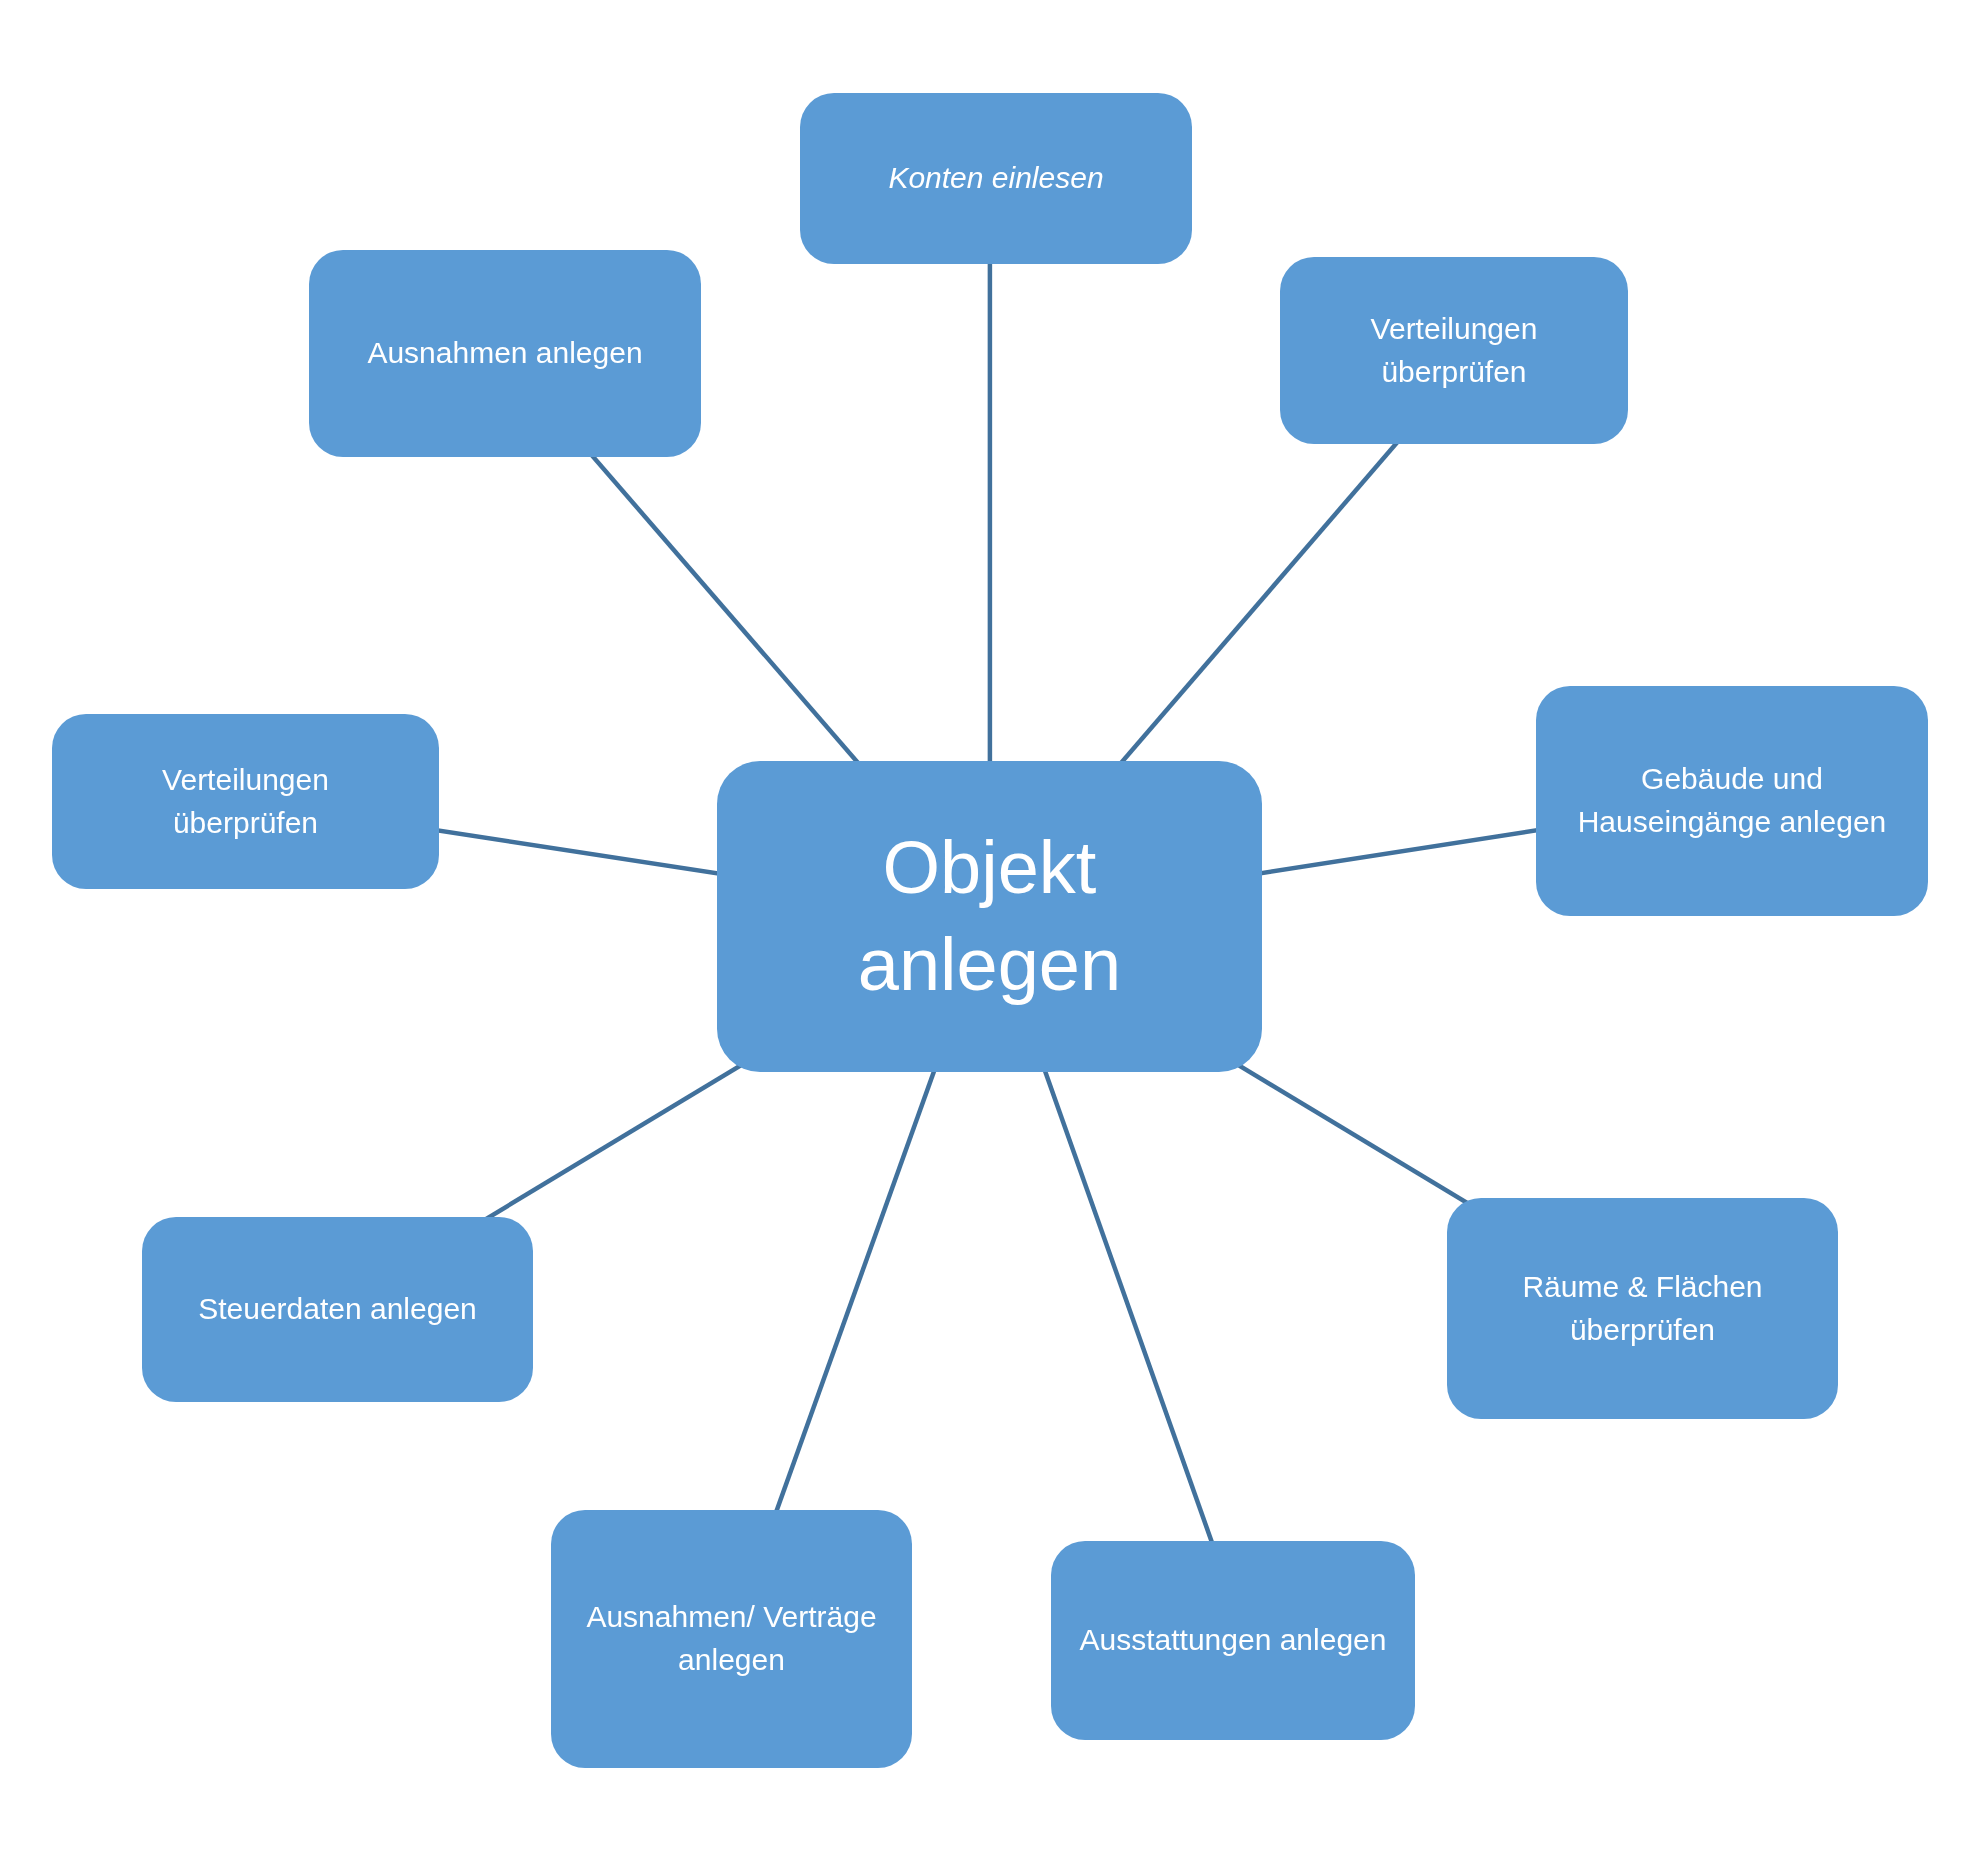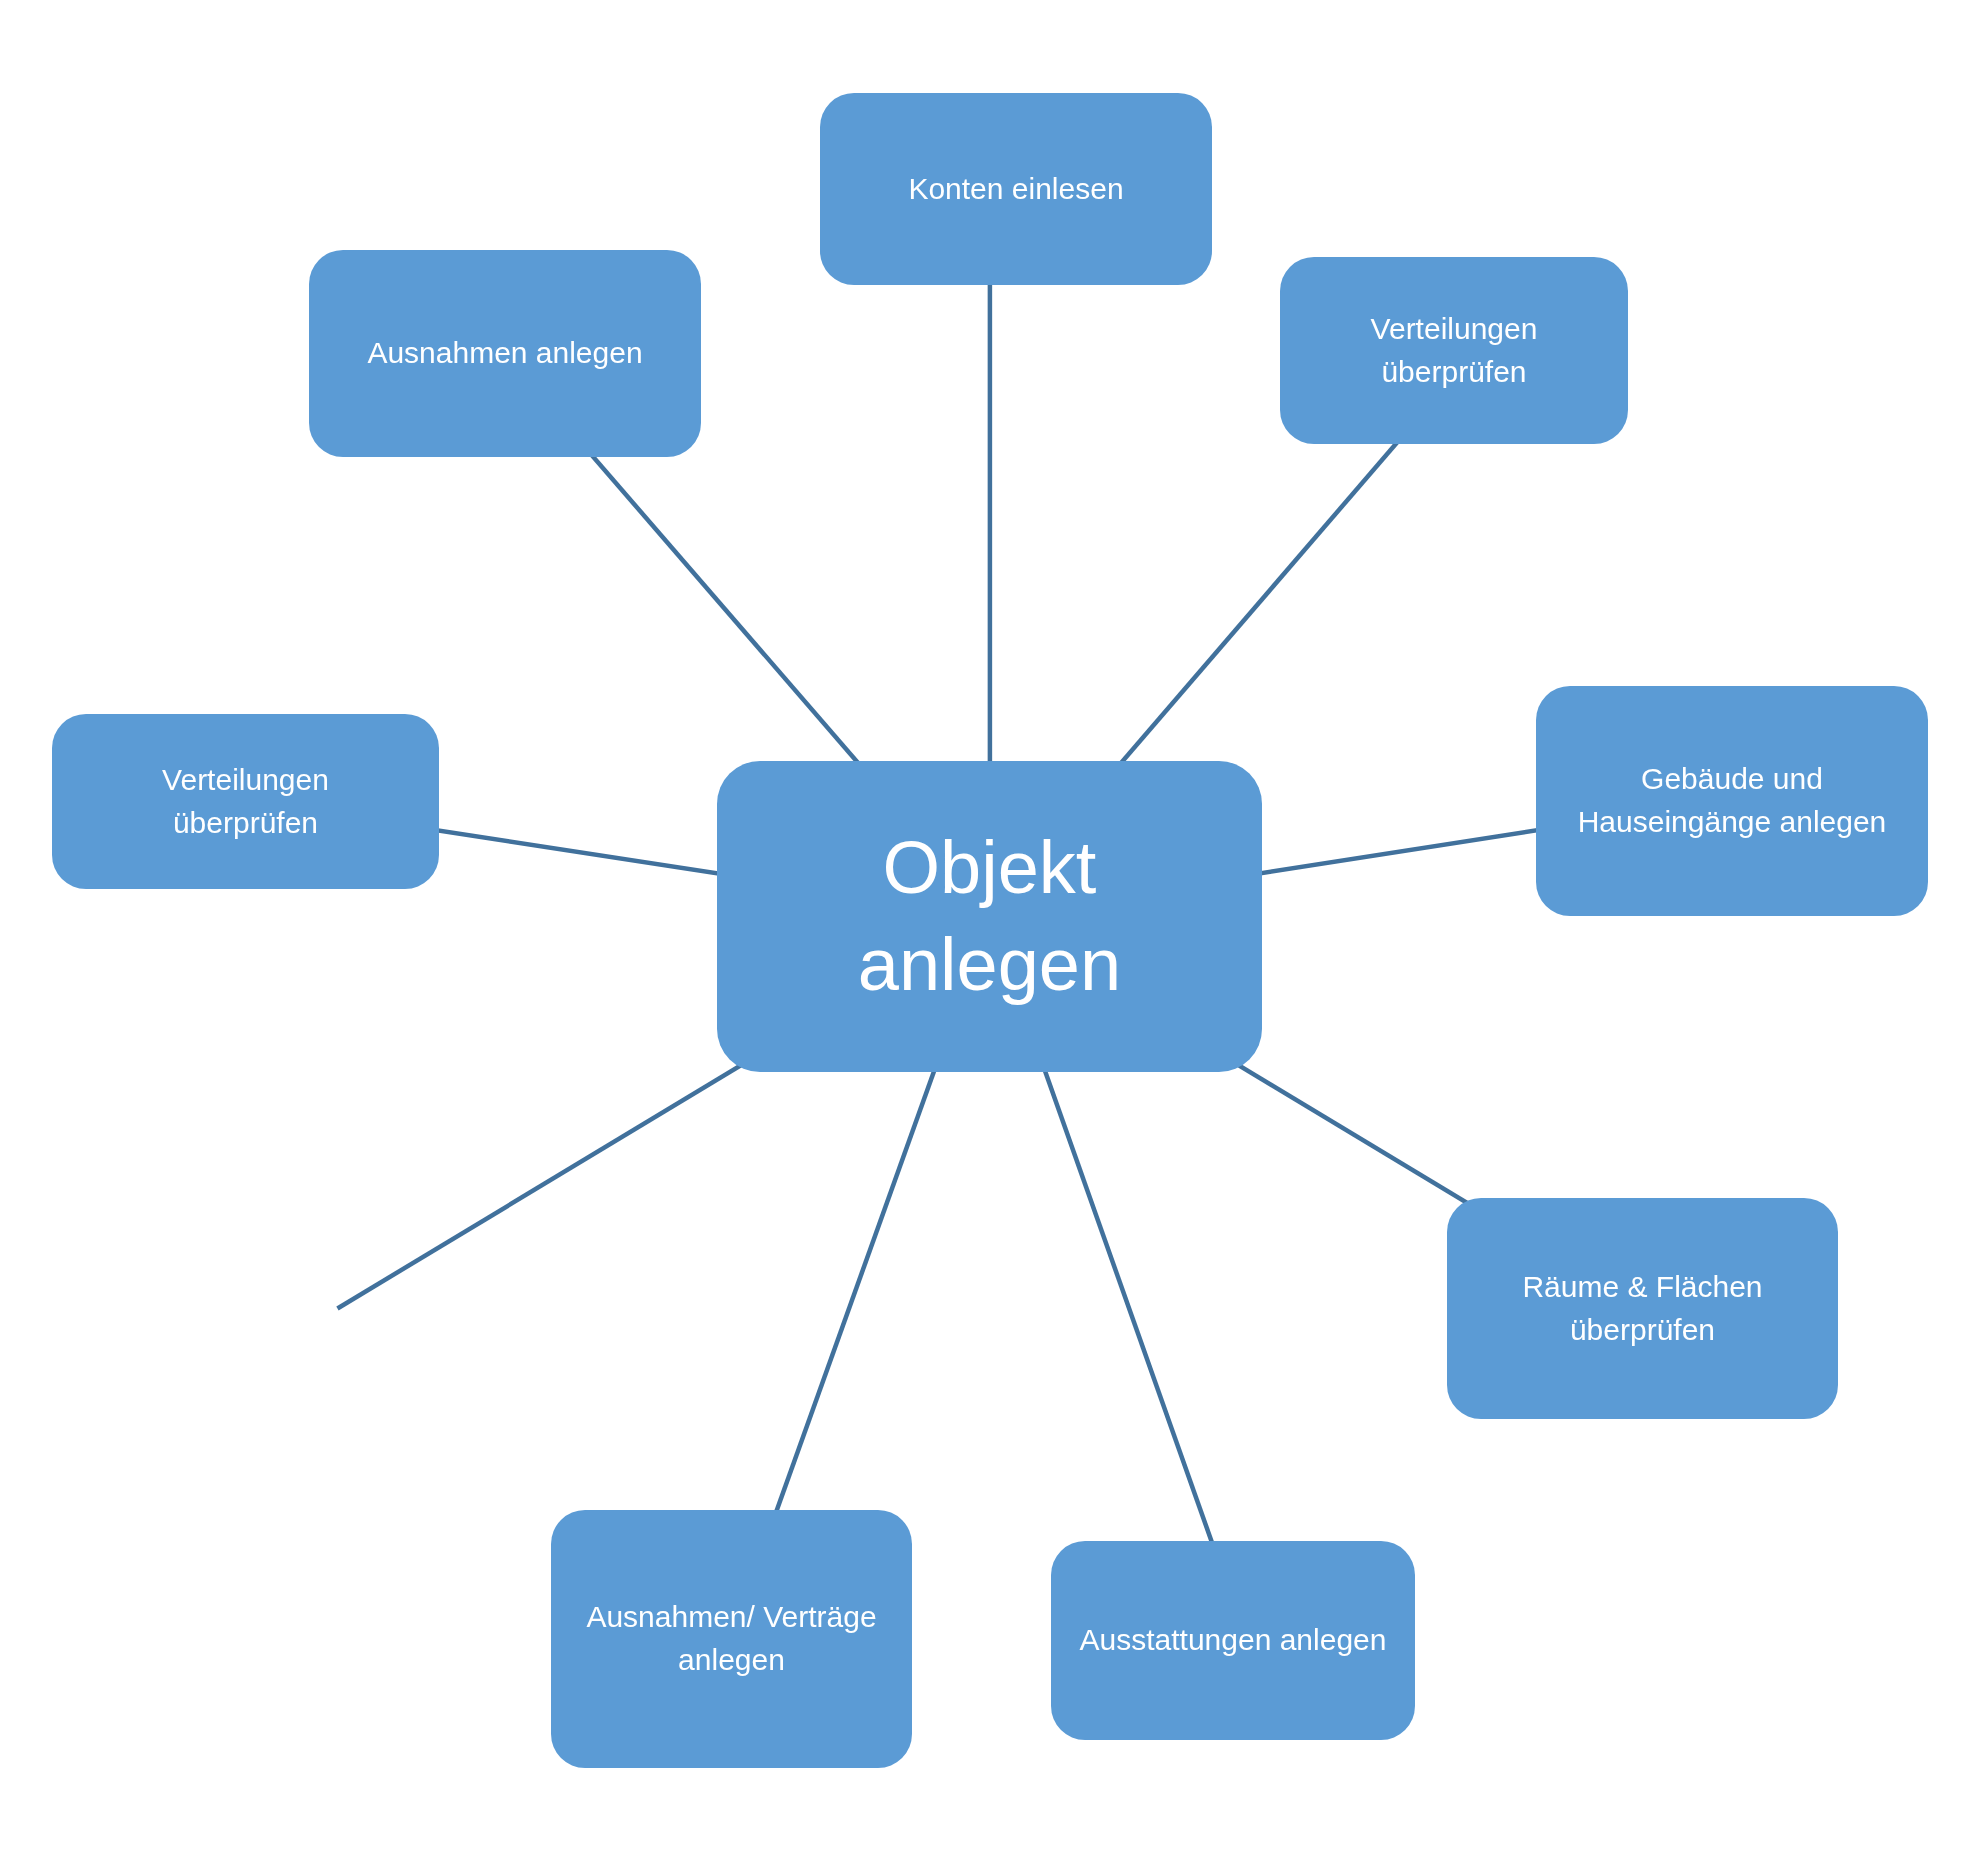--- a/index.html
+++ b/index.html
@@ -46,21 +46,21 @@
   }
 
   .node.center {
     border-radius: 43px;
     font-size: 74px;
     line-height: 1.3;
   }
 
   
   #node-center        { left:  717px; top:  761px; width: 545px; height: 311px; }
-  #node-konten        { left:  820px; top:  93px; width: 392px; height: 192px; }
+  #node-konten        { left:  800px; top:  93px; width: 392px; height: 171px; font-style: italic; }
   #node-verteilungen  { left: 1280px; top:  257px; width: 348px; height: 187px; }
   #node-gebaeude      { left: 1536px; top:  686px; width: 392px; height: 230px; }
   #node-raeume        { left: 1447px; top: 1198px; width: 391px; height: 221px; }
   #node-ausstattungen { left: 1051px; top: 1541px; width: 364px; height: 199px; }
   #node-einheiten     { left:  551px; top: 1510px; width: 361px; height: 258px; }
   #node-steuerdaten   { left:  142px; top: 1217px; width: 391px; height: 185px; }
   #node-dimensionen   { left:   52px; top:  714px; width: 387px; height: 175px; }
   #node-ausnahmen     { left:  309px; top:  250px; width: 392px; height: 207px; }
 </style>
 </head>
@@ -106,20 +106,23 @@
 
   <div class="node" id="node-ausstattungen">
     <span>Ausstattungen anlegen</span>
   </div>
 
   <div class="node" id="node-einheiten">
     <span>Ausnahmen/ Verträge
 anlegen</span>
   </div>
 
+  <div class="node" id="node-steuerdaten">
+    <span>Steuerdaten anlegen</span>
+  </div>
 
   <div class="node" id="node-dimensionen">
     <span>Verteilungen
 überprüfen</span>
   </div>
 
   <div class="node" id="node-ausnahmen">
     <span>Ausnahmen anlegen</span>
   </div>
 

